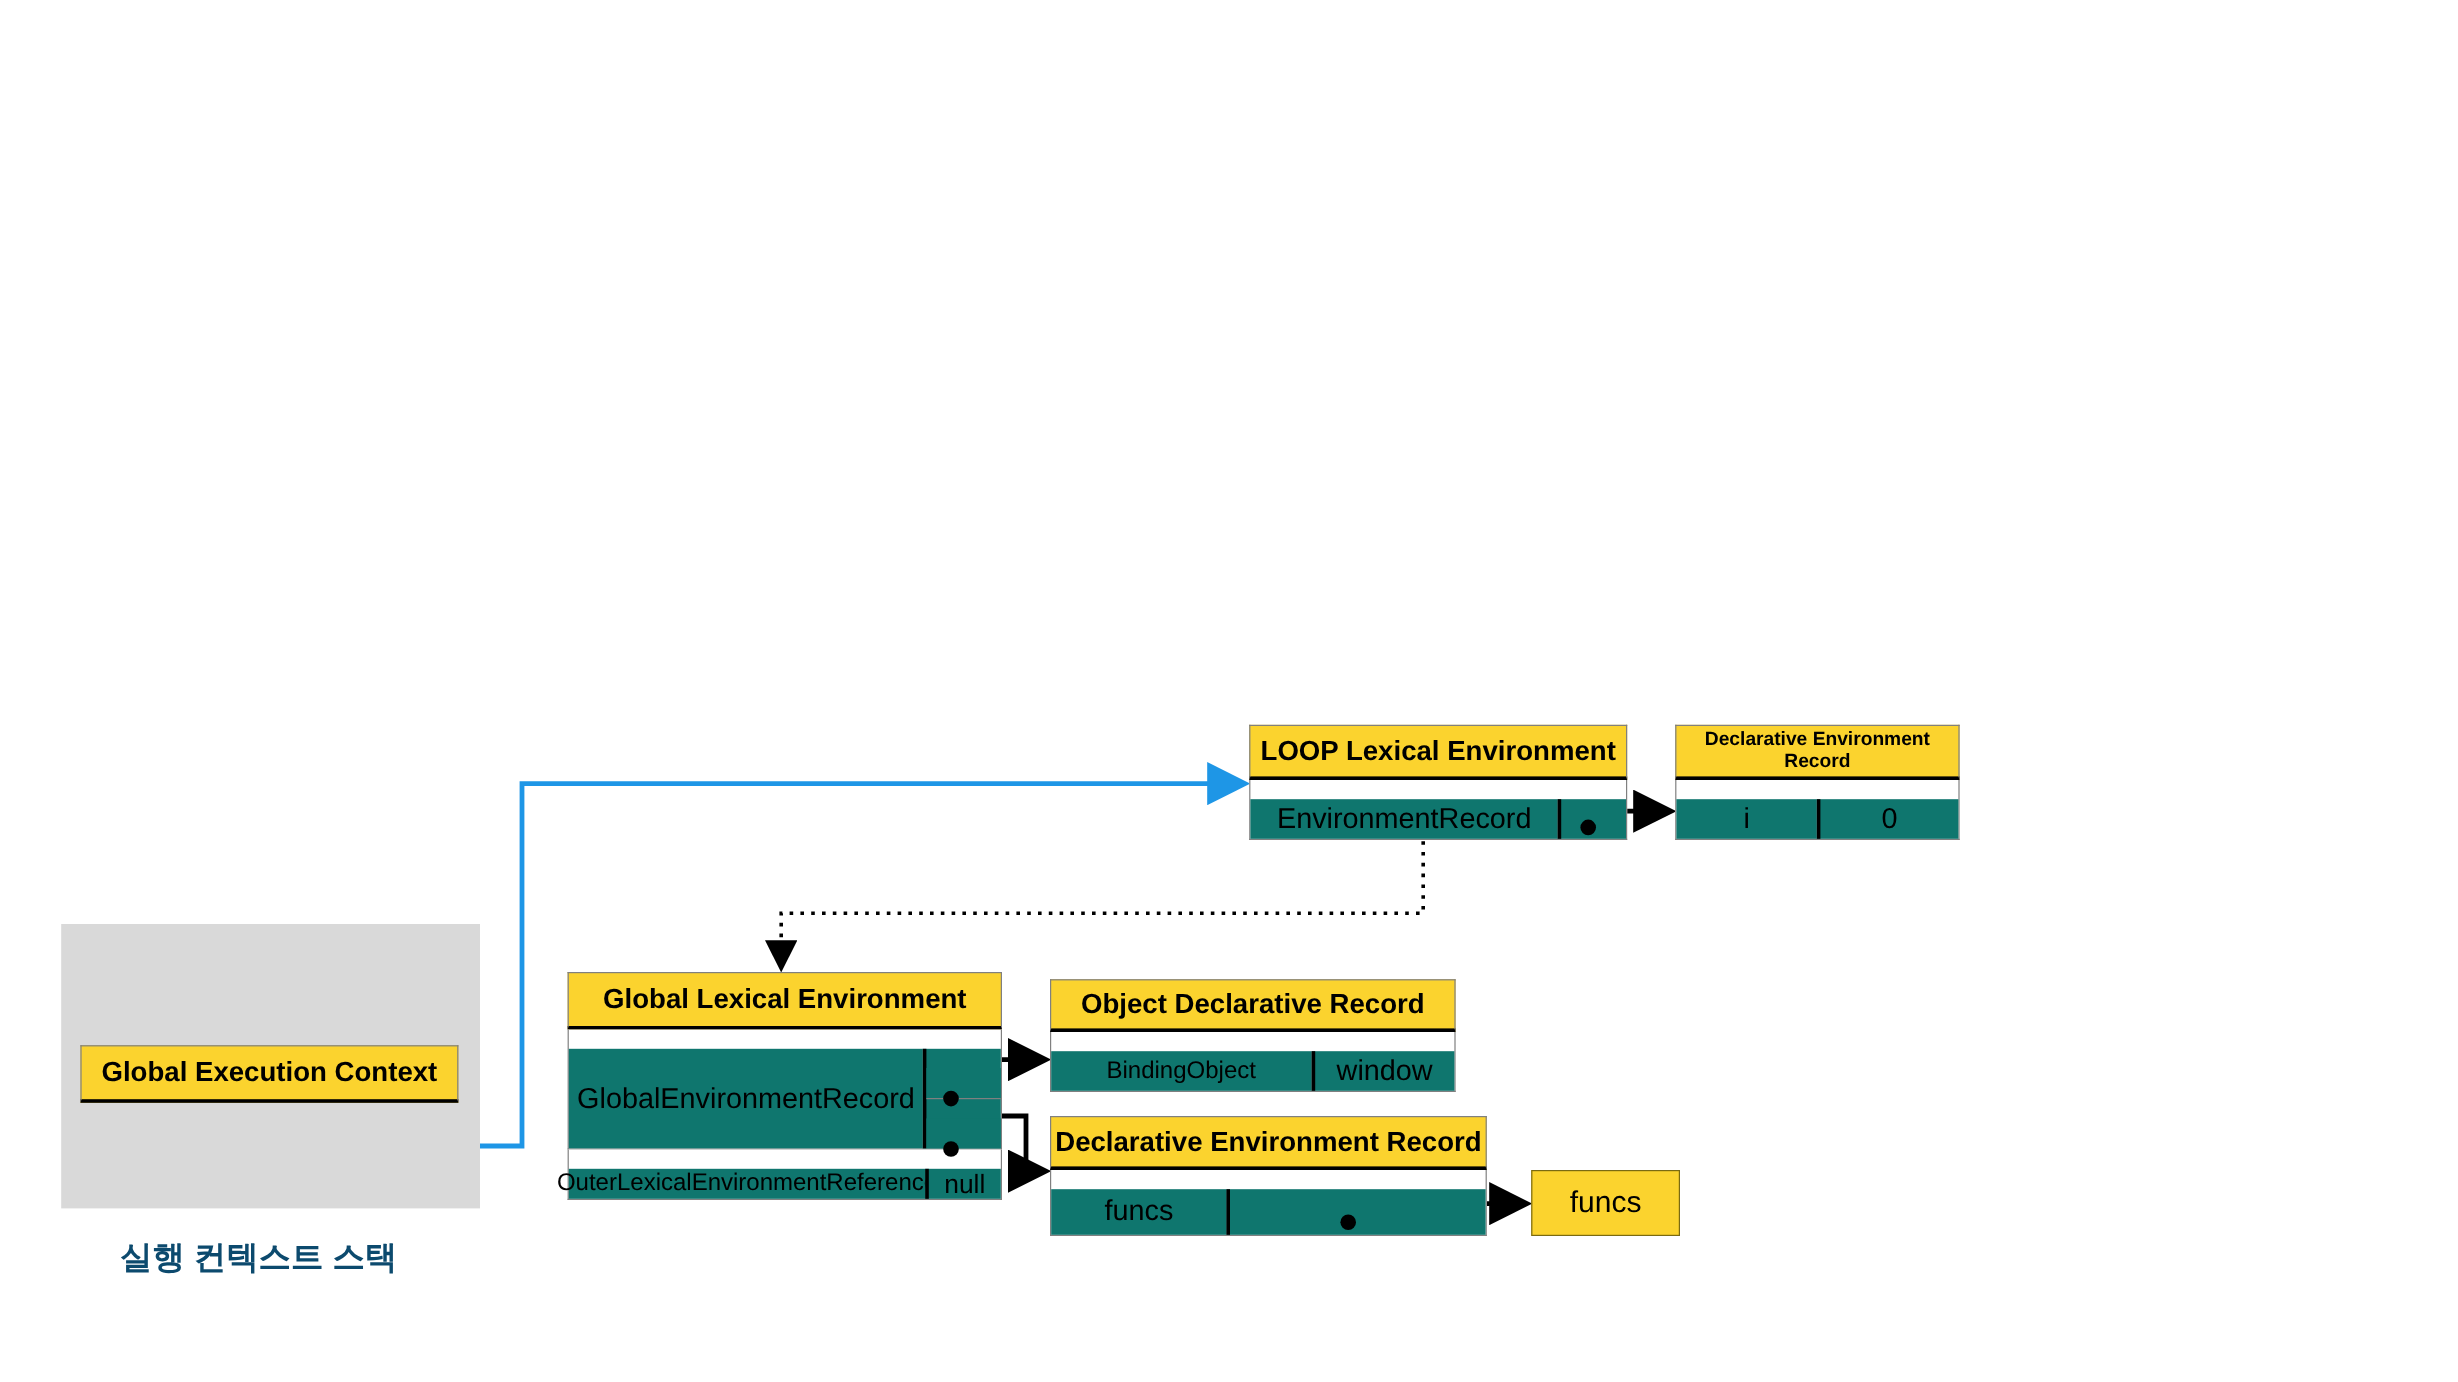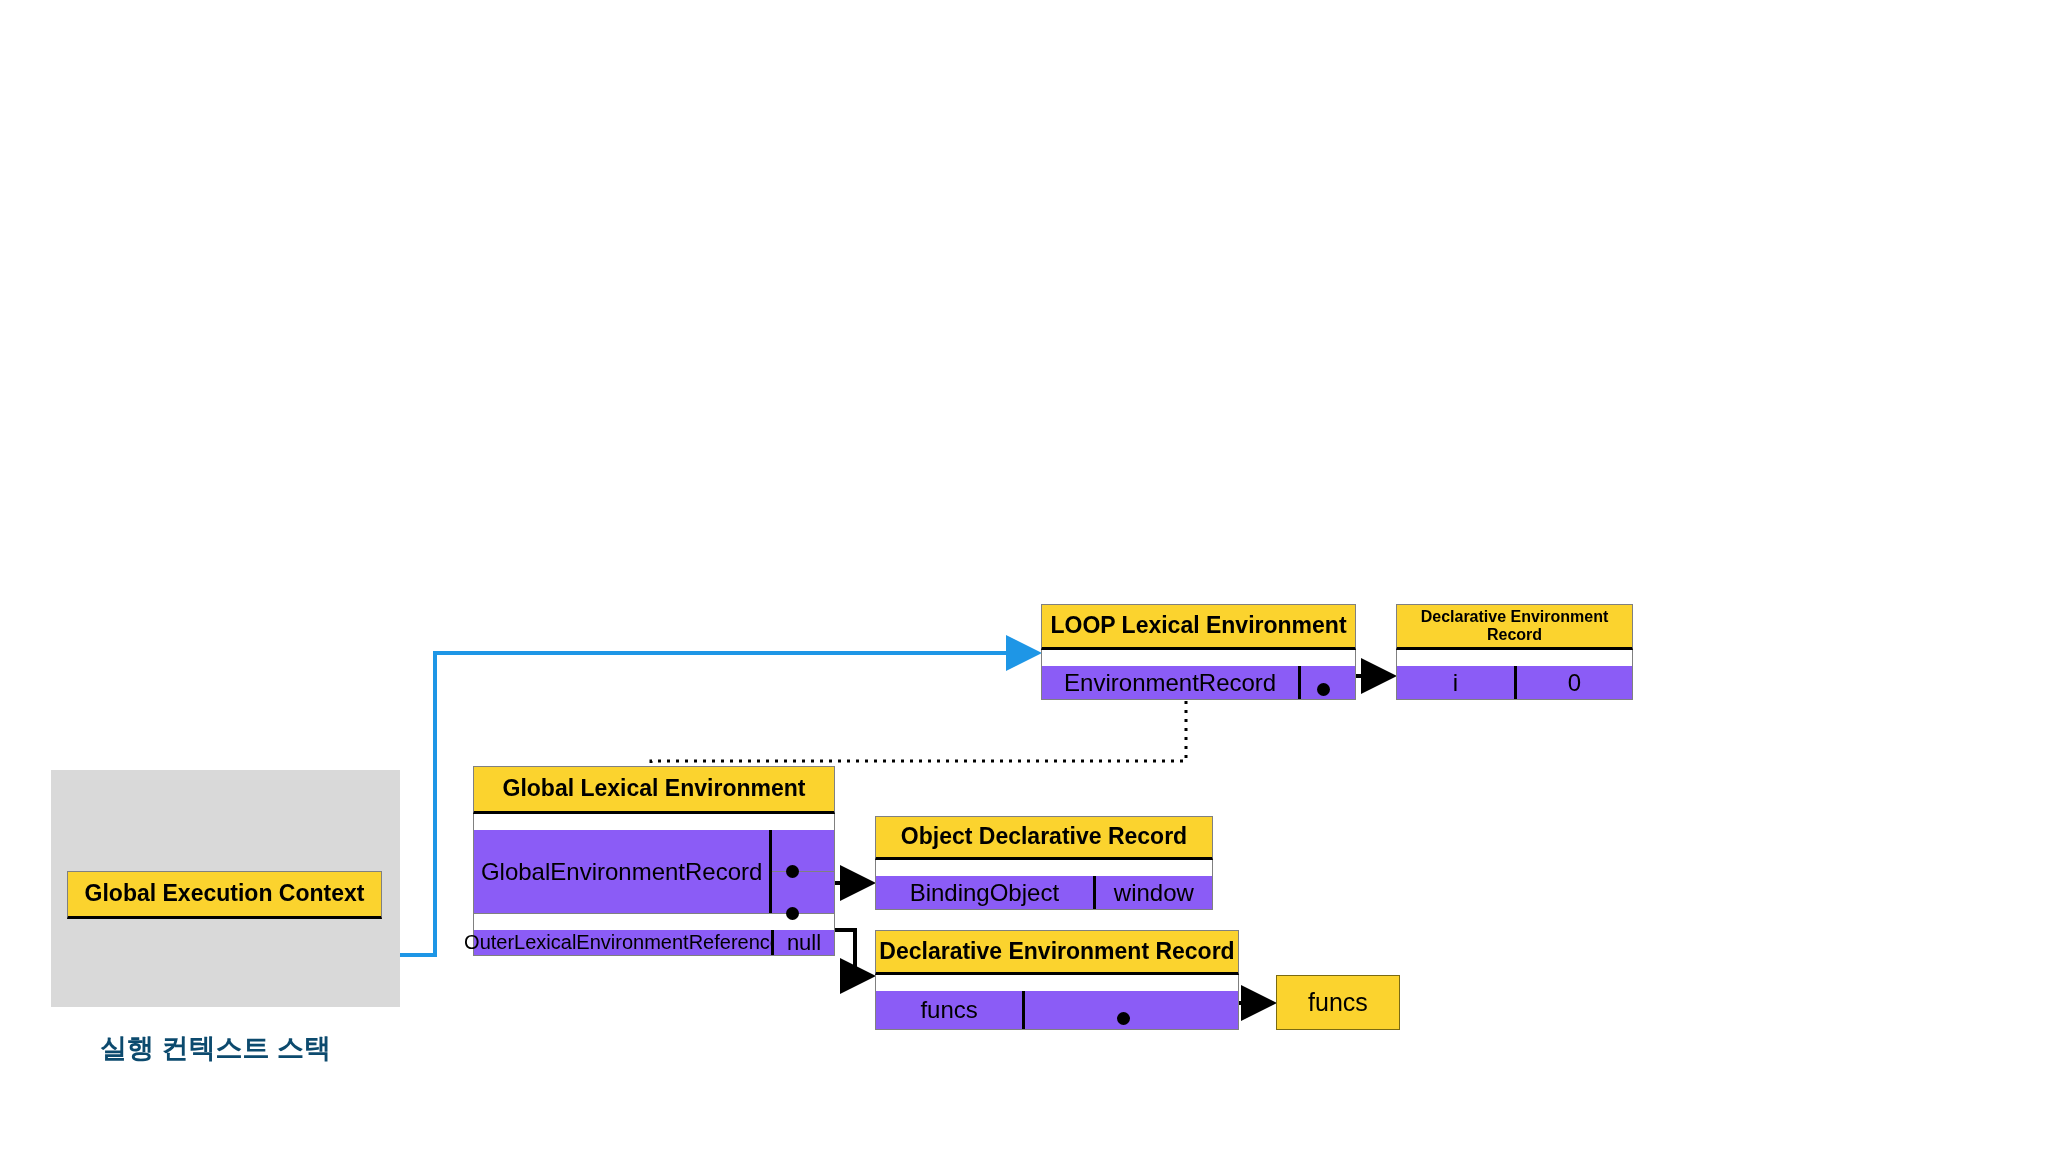--- a/index.html
+++ b/index.html
@@ -40,21 +40,21 @@
     border: 1px solid #808080;
     border-top: none;
     background: #ffffff;
   }
   .cell {
     box-sizing: border-box;
     display: flex;
     align-items: center;
     justify-content: center;
     color: #000000;
-    background: #8b5cf6;
+    background: #0f766e;
     position: relative;
     margin-top: 16px;
   }
   .cell.sep {
     border-left: 3px solid #000000;
   }
   .stack-bg {
     position: absolute;
     background: #D9D9D9;
   }
@@ -146,21 +146,21 @@
   </div>
 
   <div class="box" style="left:1396px; top:604px; width:237px; height:96px;">
     <div class="hdr" style="height:46px; font-size:16px; padding:0 10px;">Declarative Environment Record</div>
     <div class="rowwrap" style="height:50px;">
       <div class="cell" style="width:118px; font-size:24px;">i</div>
       <div class="cell sep" style="width:119px; font-size:24px;">0</div>
     </div>
   </div>
 
-  <div class="box" style="left:473px; top:766px; width:362px; height:214px;">
+  <div class="box" style="left:473px; top:810px; width:362px; height:214px;">
     <div class="hdr" style="height:48px; font-size:23px;">Global Lexical Environment</div>
 
     <div class="rowwrap" style="height:100px;">
       <div class="cell" style="width:297px; font-size:24px;">GlobalEnvironmentRecord</div>
       <div class="cell sep" style="width:65px; flex-direction:column; padding:0;">
         <div class="cell" style="width:100%; height:50px; border-bottom:1px solid #808080;">
           <span class="dot" style="left:14px; top:19px;"></span>
         </div>
         <div class="cell" style="width:100%; height:50px;">
           <span class="dot" style="left:14px; top:19px;"></span>
@@ -170,21 +170,21 @@
 
     <div class="rowwrap" style="height:42px;">
       <div class="cell" style="width:297px; font-size:20px;">OuterLexicalEnvironmentReference</div>
       <div class="cell sep" style="width:65px; font-size:22px;">null</div>
     </div>
   </div>
 
   <div class="box" style="left:875px; top:816px; width:338px; height:94px;">
     <div class="hdr" style="height:44px; font-size:23px;">Object Declarative Record</div>
     <div class="rowwrap" style="height:50px;">
-      <div class="cell" style="width:218px; font-size:24px;">BindingObject</div>
+      <div class="cell" style="width:218px; font-size:20px;">BindingObject</div>
       <div class="cell sep" style="width:120px; font-size:24px;">window</div>
     </div>
   </div>
 
   <div class="box" style="left:875px; top:930px; width:364px; height:100px;">
     <div class="hdr" style="height:45px; font-size:23px;">Declarative Environment Record</div>
     <div class="rowwrap" style="height:55px;">
       <div class="cell" style="width:147px; font-size:24px;">funcs</div>
       <div class="cell sep" style="width:217px;">
         <span class="dot" style="left:92px; top:21px;"></span>

